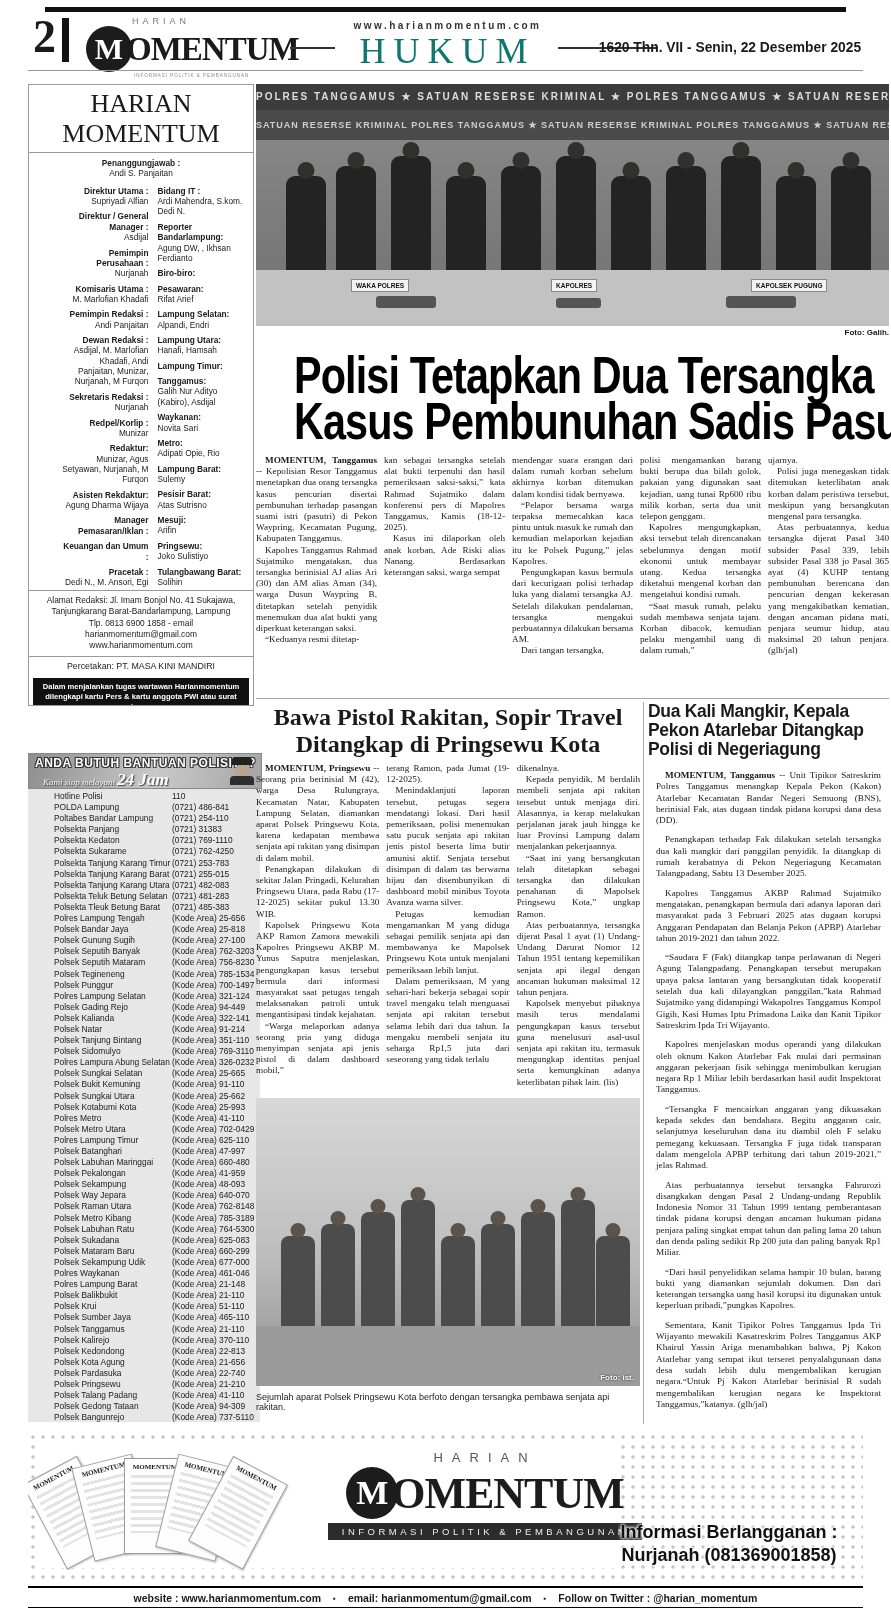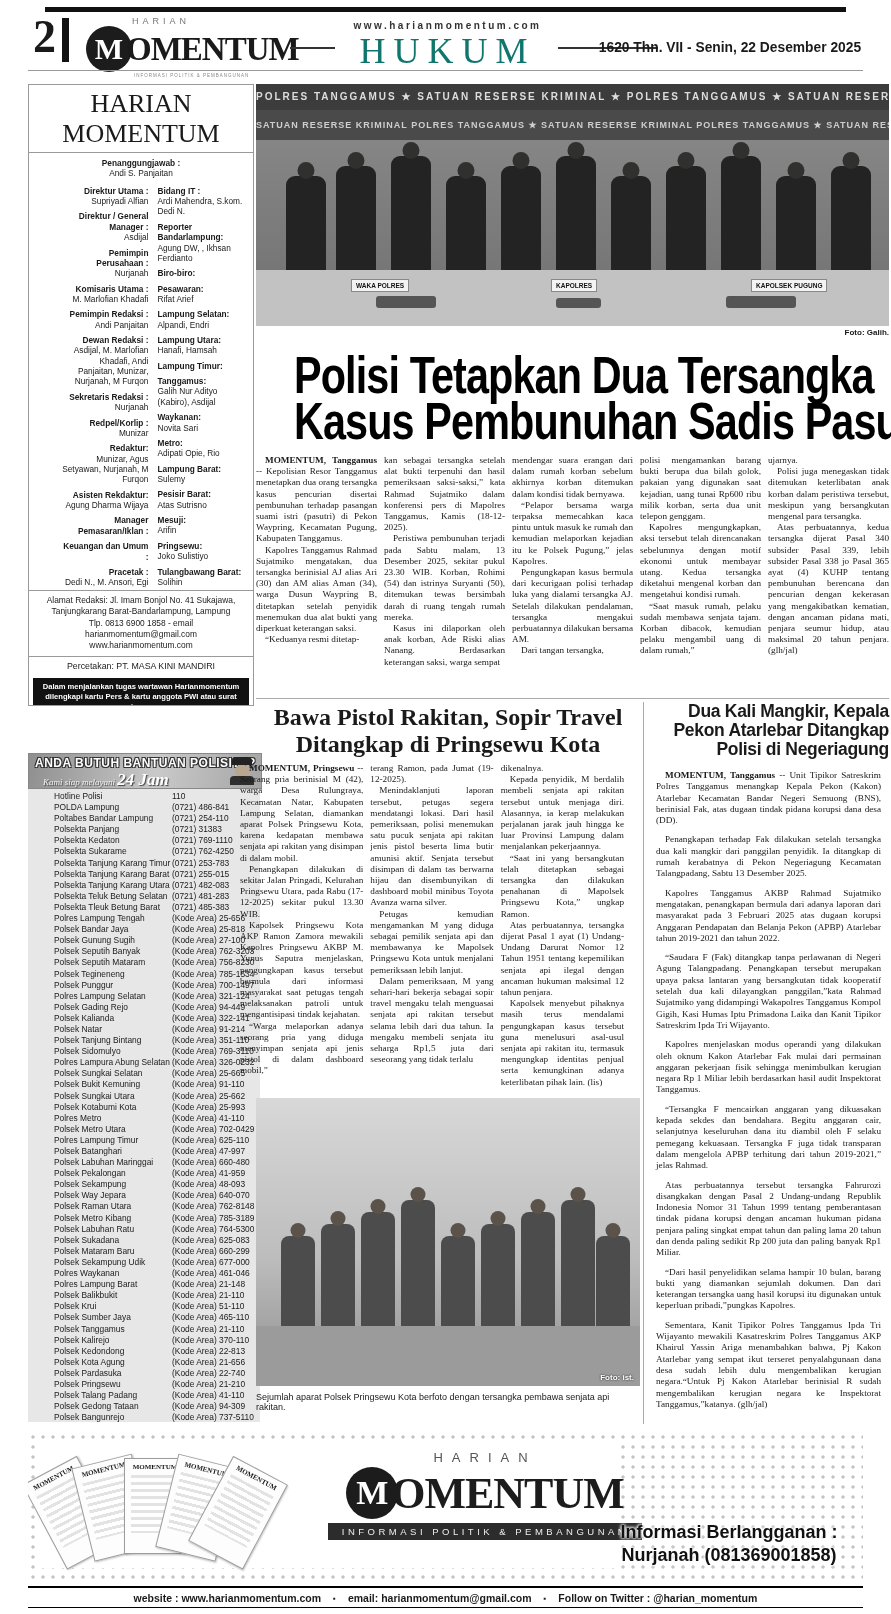--- a/index.html
+++ b/index.html
@@ -98,33 +98,33 @@
   .cols{position:absolute;display:flex;gap:7px;}
   .cols .col{flex:1;overflow:hidden;text-align:justify;font-size:9.2px;line-height:11.2px;}
   .col p{margin:0;text-indent:9px;}
   .col p.cont{text-indent:0;}
   #main-cols{left:256px;top:455px;width:633px;height:245px;}
   .rule-h{position:absolute;left:256px;top:698px;width:633px;height:1px;background:#aaa;}
   .rule-v{position:absolute;left:643px;top:702px;width:1px;height:722px;background:#aaa;}
   
   .headline2{position:absolute;left:256px;top:704px;width:384px;text-align:center;
              font-family:"Liberation Serif",serif;font-weight:bold;font-size:24px;line-height:27px;}
-  #second-cols{left:240px;top:763px;width:384px;height:330px;}
+  #second-cols{left:256px;top:763px;width:384px;height:330px;}
   .photo2{position:absolute;left:256px;top:1098px;width:384px;height:288px;overflow:hidden;
           background:linear-gradient(#d8d8d8 0%,#bdbdbd 55%,#8f8f8f 100%);}
   .photo2 .floor{position:absolute;left:0;bottom:0;width:100%;height:60px;background:#9b9b9b;}
   .fig2{position:absolute;bottom:40px;background:#4c4c4c;border-radius:8px 8px 0 0;}
   .fig2::before{content:"";position:absolute;left:50%;top:-13px;transform:translateX(-50%);
                 width:15px;height:15px;border-radius:50%;background:#5b524a;}
   .credit2{position:absolute;right:6px;bottom:4px;color:#fff;font-family:"Liberation Sans",sans-serif;
            font-size:8px;font-weight:bold;text-shadow:0 0 2px #000;}
   .caption2{position:absolute;left:256px;top:1392px;width:384px;
             font-family:"Liberation Sans",sans-serif;font-size:9px;}
   
-  .headline3{position:absolute;left:648px;top:702px;width:241px;text-align:right;
+  .headline3{position:absolute;left:648px;top:702px;width:241px;text-align:left;
              font-family:"Liberation Sans",sans-serif;font-weight:bold;font-size:17.5px;
              line-height:19px;letter-spacing:-.3px;}
   .art3-body{position:absolute;left:648px;top:762px;width:241px;height:662px;overflow:hidden;
              text-align:justify;font-size:9.2px;line-height:11.3px;}
   .art3-body p{margin:8px;text-indent:9px;}
   
   .dots{background-image:radial-gradient(circle,#c4c4c4 1.5px,transparent 1.7px);
         background-size:10px 10px;}
   .banner{position:absolute;left:28px;top:1432px;width:835px;height:148px;overflow:hidden;}
   .banner-white{position:absolute;left:12px;top:12px;right:248px;bottom:12px;background:#fff;}
@@ -592,21 +592,20 @@
     <div>Kasus Pembunuhan Sadis Pasutri</div>
   </div>
   <div class="cols" id="main-cols">
       <div class="col">
         <p><b>MOMENTUM, Tanggamus </b>-- Kepolisian Resor Tanggamus menetapkan dua orang tersangka kasus pencurian disertai pembunuhan terhadap pasangan suami istri (pasutri) di Pekon Waypring, Kecamatan Pugung, Kabupaten Tanggamus.</p>
         <p>Kapolres Tanggamus Rahmad Sujatmiko mengatakan, dua tersangka berinisial AJ alias Ari (30) dan AM alias Aman (34), warga Dusun Waypring B, ditetapkan setelah penyidik menemukan dua alat bukti yang diperkuat keterangan saksi.</p>
         <p>“Keduanya resmi ditetap-</p>
       </div>
       <div class="col">
         <p class="cont">kan sebagai tersangka setelah alat bukti terpenuhi dan hasil pemeriksaan saksi-saksi,” kata Rahmad Sujatmiko dalam konferensi pers di Mapolres Tanggamus, Kamis (18-12-2025).</p>
-        <p>Peristiwa pembunuhan terjadi pada Sabtu malam, 13 Desember 2025, sekitar pukul 23.30 WIB. Korban, Rohimi (54) dan istrinya Suryanti (50), ditemukan tewas bersimbah darah di ruang tengah rumah mereka.</p>
         <p>Kasus ini dilaporkan oleh anak korban, Ade Riski alias Nanang. Berdasarkan keterangan saksi, warga sempat</p>
       </div>
       <div class="col">
         <p class="cont">mendengar suara erangan dari dalam rumah korban sebelum akhirnya korban ditemukan dalam kondisi tidak bernyawa.</p>
         <p>“Pelapor bersama warga terpaksa memecahkan kaca pintu untuk masuk ke rumah dan kemudian melaporkan kejadian itu ke Polsek Pugung,” jelas Kapolres.</p>
         <p>Pengungkapan kasus bermula dari kecurigaan polisi terhadap luka yang dialami tersangka AJ. Setelah dilakukan pendalaman, tersangka mengakui perbuatannya dilakukan bersama AM.</p>
         <p>Dari tangan tersangka,</p>
       </div>
       <div class="col">
         <p class="cont">polisi mengamankan barang bukti berupa dua bilah golok, pakaian yang digunakan saat kejadian, uang tunai Rp600 ribu milik korban, serta dua unit telepon genggam.</p>

